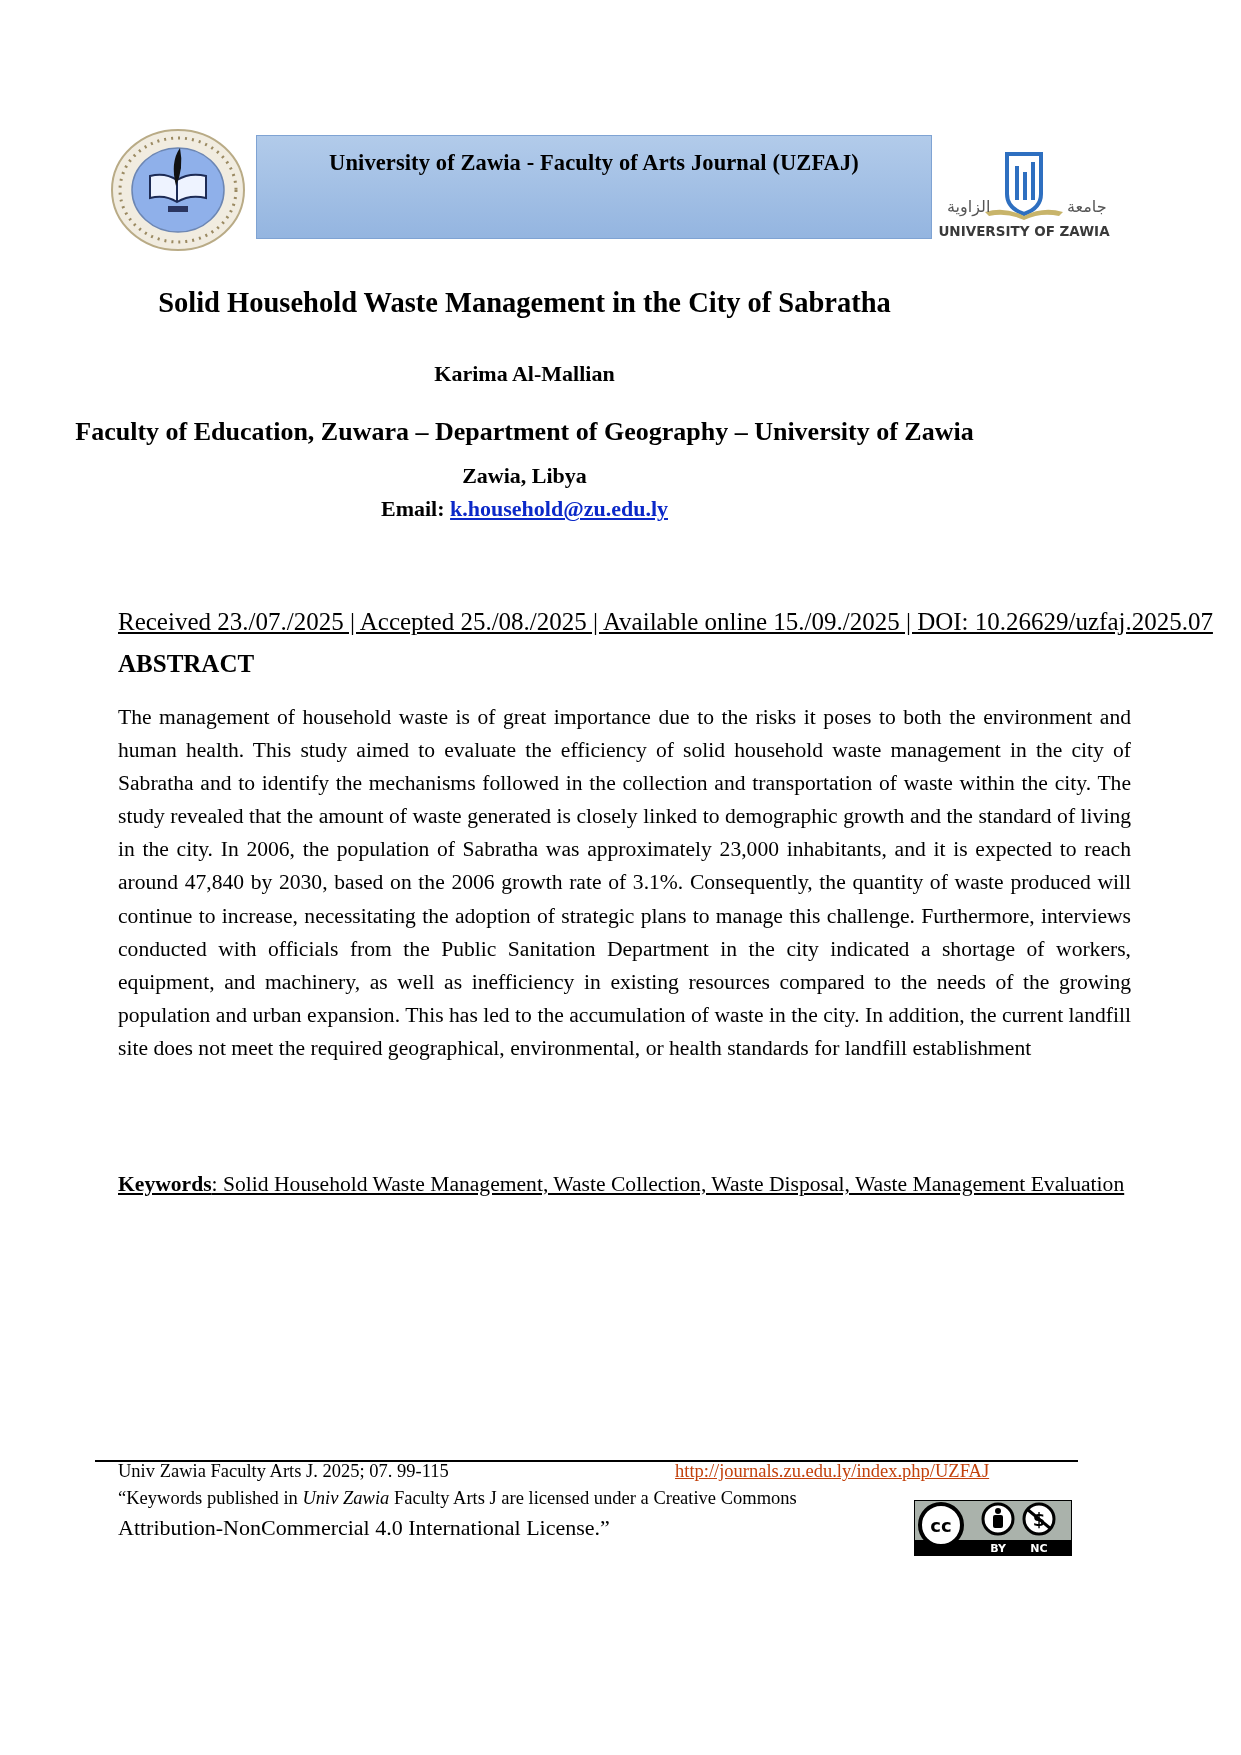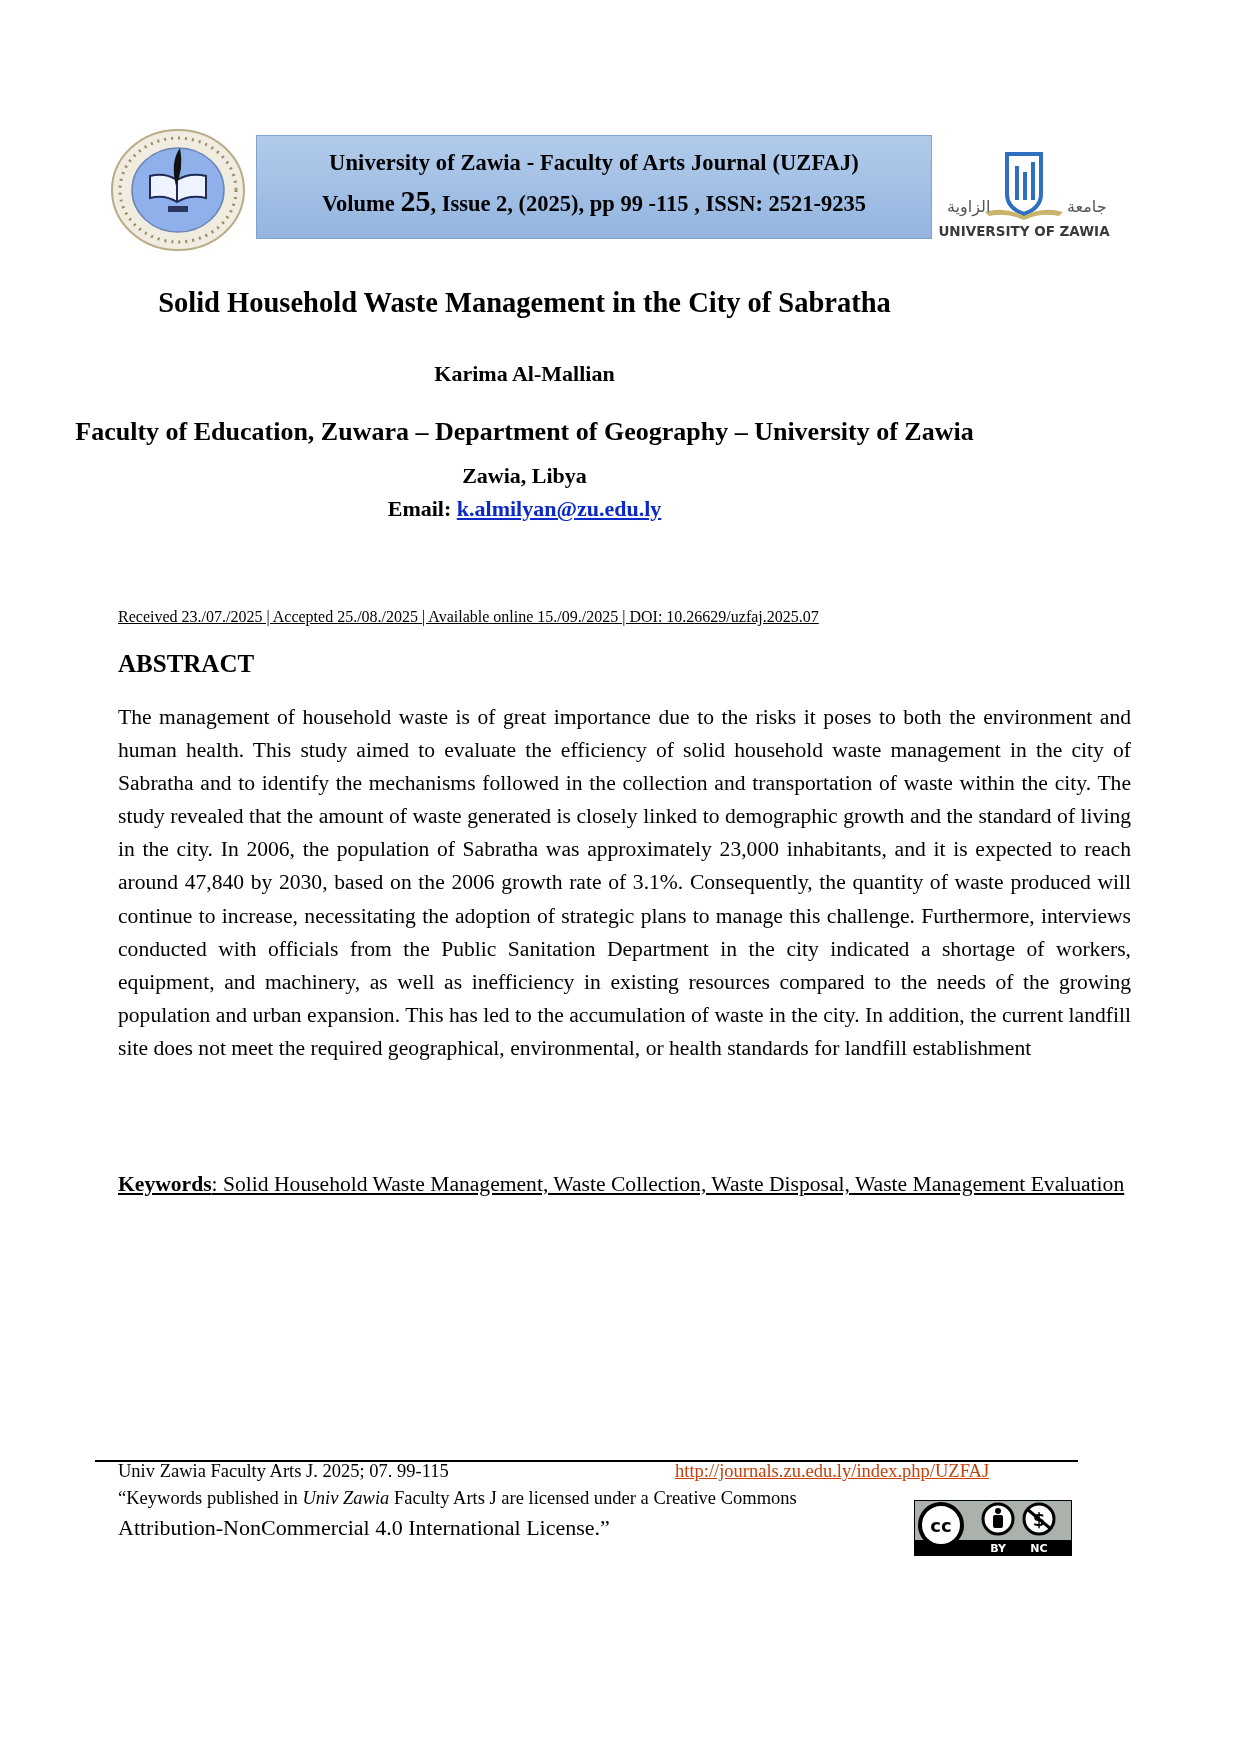--- a/index.html
+++ b/index.html
@@ -18,21 +18,21 @@
   #right-logo { left:935px; top:150px; width:178px; height:90px; }
 
   .center { left:0; width:1049px; text-align:center; font-weight:bold; }
   #title { top:287px; font-size:28.5px; }
   #author { top:361px; font-size:22px; }
   #affil { top:417px; font-size:26px; }
   #loc { top:463px; font-size:22px; }
   #email { top:496px; font-size:22px; }
   #email a { color:#0b28c8; text-decoration:underline; }
 
-  #dates { left:118px; top:608px; font-size:16px; text-decoration:underline; white-space:nowrap;text-align:center; }
+  #dates { left:118px; top:608px; font-size:25px; text-decoration:underline; white-space:nowrap;text-align:center; }
   #abstract-heading { left:118px; top:650px; font-size:25px; font-weight:bold; }
   #abstract-body { left:118px; top:701px; width:1013px; font-size:21.6px; line-height:33.1px;
     text-align:justify; }
 
   #keywords { left:118px; top:1168px; width:1013px; font-size:21.6px; line-height:33px; text-align:justify;text-decoration:underline; }
   #keywords b { font-weight:bold; }
 
   #footer-rule { left:95px; top:1460px; width:983px; height:0; border-top:2px solid #000; }
   #footer-l1 { left:118px; top:1461px; font-size:18.5px; white-space:nowrap; }
   #footer-url { left:675px; top:1461px; font-size:18.5px; color:#c2410c; text-decoration:underline; white-space:nowrap; }
@@ -50,41 +50,40 @@
     <ellipse cx="68" cy="62" rx="46" ry="42" fill="#8fb0ea" stroke="#6c86b3" stroke-width="1.5"></ellipse>
     <path d="M40 70 L40 48 Q55 44 67 52 Q80 44 96 48 L96 70 Q80 66 67 74 Q55 66 40 70Z" fill="#eef3ff" stroke="#1d2b55" stroke-width="2"></path>
     <line x1="67" y1="52" x2="67" y2="74" stroke="#1d2b55" stroke-width="2"></line>
     <path d="M70 20 Q60 34 66 58 Q74 40 70 20Z" fill="#111"></path>
     <rect x="58" y="78" width="20" height="6" fill="#2a3560"></rect>
   </svg>
 </div>
 
 <div id="header-box" class="abs">
   <div class="l1">University of Zawia - Faculty of Arts Journal (UZFAJ)</div>
-  <div class="l2"><span>Volume </span><span class="vol">25</span><span>, Issue 2, (2025), pp 99 -115 , ISSN: 2521-9235</span></div>
 </div>
 
 <div id="right-logo" class="abs">
   <svg width="178" height="90" viewBox="0 0 178 90">
     <path d="M72 4 L106 4 L106 44 Q106 58 89 64 Q72 58 72 44 Z" fill="none" stroke="#2e6fc0" stroke-width="4"></path>
     <rect x="80" y="16" width="4" height="34" fill="#2e6fc0"></rect>
     <rect x="88" y="22" width="4" height="28" fill="#2e6fc0"></rect>
     <rect x="96" y="12" width="4" height="38" fill="#2e6fc0"></rect>
     <path d="M50 62 Q70 56 89 66 Q108 56 128 62 L124 66 Q106 62 89 70 Q72 62 54 66Z" fill="#c8b46a"></path>
     <text x="12" y="62" font-size="16" fill="#555" font-family="DejaVu Sans, sans-serif">ﺍﻟﺰﺍﻭﻳﺔ</text>
     <text x="132" y="62" font-size="16" fill="#555" font-family="DejaVu Sans, sans-serif">ﺟﺎﻣﻌﺔ</text>
     <text x="89" y="86" text-anchor="middle" font-size="13.5" font-weight="bold" fill="#3a3a3a" font-family="DejaVu Sans, sans-serif">UNIVERSITY OF ZAWIA</text>
   </svg>
 </div>
 
 <div id="title" class="abs center">Solid Household Waste Management in the City of Sabratha</div>
 <div id="author" class="abs center">Karima Al-Mallian</div>
 <div id="affil" class="abs center">Faculty of Education, Zuwara – Department of Geography – University of Zawia</div>
 <div id="loc" class="abs center">Zawia, Libya</div>
-<div id="email" class="abs center"><span>Email: </span><a>k.almilyan@zu.edu.ly</a></div>
+<div id="email" class="abs center"><span>Email: </span><a>k.household@zu.edu.ly</a></div>
 
 <div id="dates" class="abs">Received 23./07./2025 | Accepted 25./08./2025 | Available online 15./09./2025 | DOI: 10.26629/uzfaj.2025.07</div>
 
 <div id="abstract-heading" class="abs">ABSTRACT</div>
 <div id="abstract-body" class="abs">The management of household waste is of great importance due to the risks it poses to both the environment and human health. This study aimed to evaluate the efficiency of solid household waste management in the city of Sabratha and to identify the mechanisms followed in the collection and transportation of waste within the city. The study revealed that the amount of waste generated is closely linked to demographic growth and the standard of living in the city. In 2006, the population of Sabratha was approximately 23,000 inhabitants, and it is expected to reach around 47,840 by 2030, based on the 2006 growth rate of 3.1%. Consequently, the quantity of waste produced will continue to increase, necessitating the adoption of strategic plans to manage this challenge. Furthermore, interviews conducted with officials from the Public Sanitation Department in the city indicated a shortage of workers, equipment, and machinery, as well as inefficiency in existing resources compared to the needs of the growing population and urban expansion. This has led to the accumulation of waste in the city. In addition, the current landfill site does not meet the required geographical, environmental, or health standards for landfill establishment</div>
 
 <div id="keywords" class="abs"><b>Keywords</b><span>: </span><span>Solid Household Waste Management, Waste Collection, Waste Disposal, Waste Management Evaluation</span></div>
 
 <div id="footer-rule" class="abs"></div>
 <div id="footer-l1" class="abs">Univ Zawia Faculty Arts J. 2025; 07.  99-115</div>

